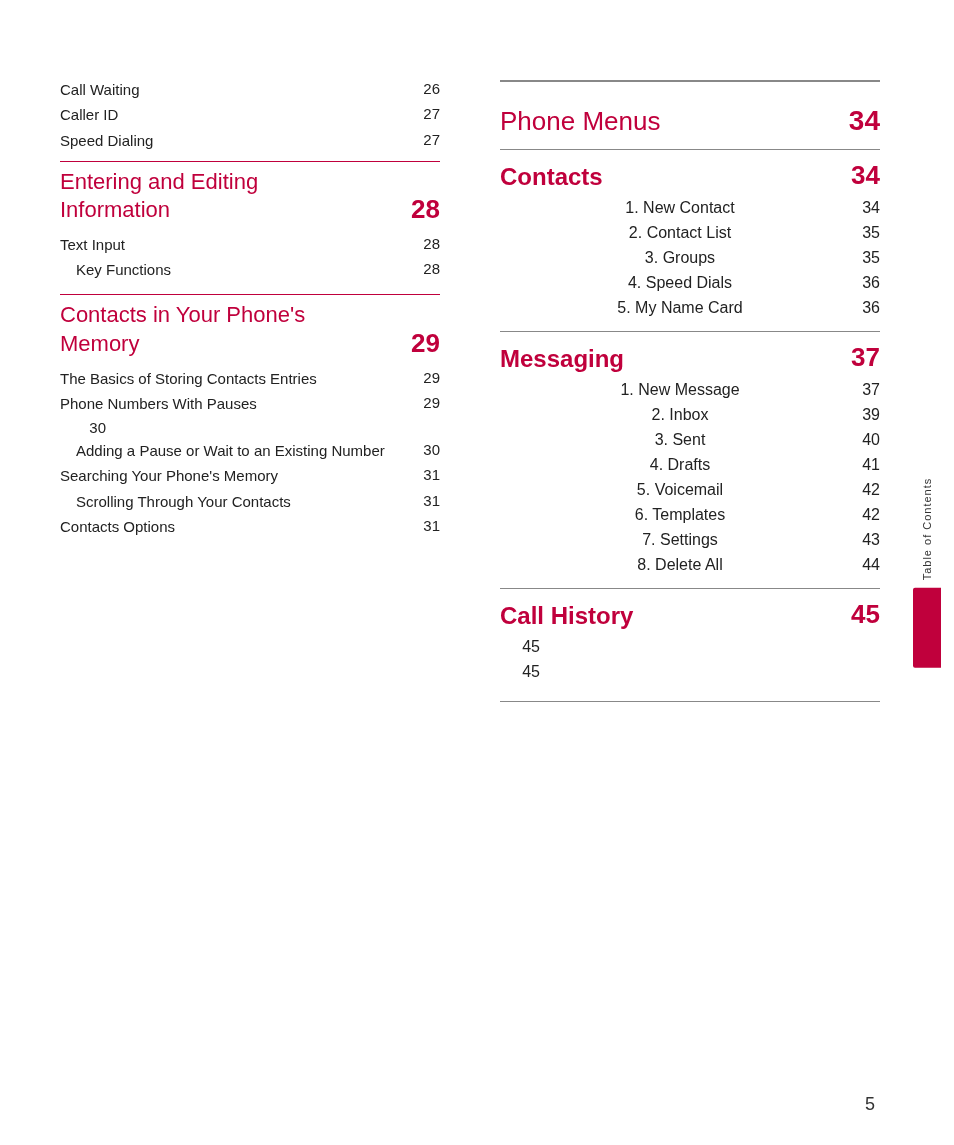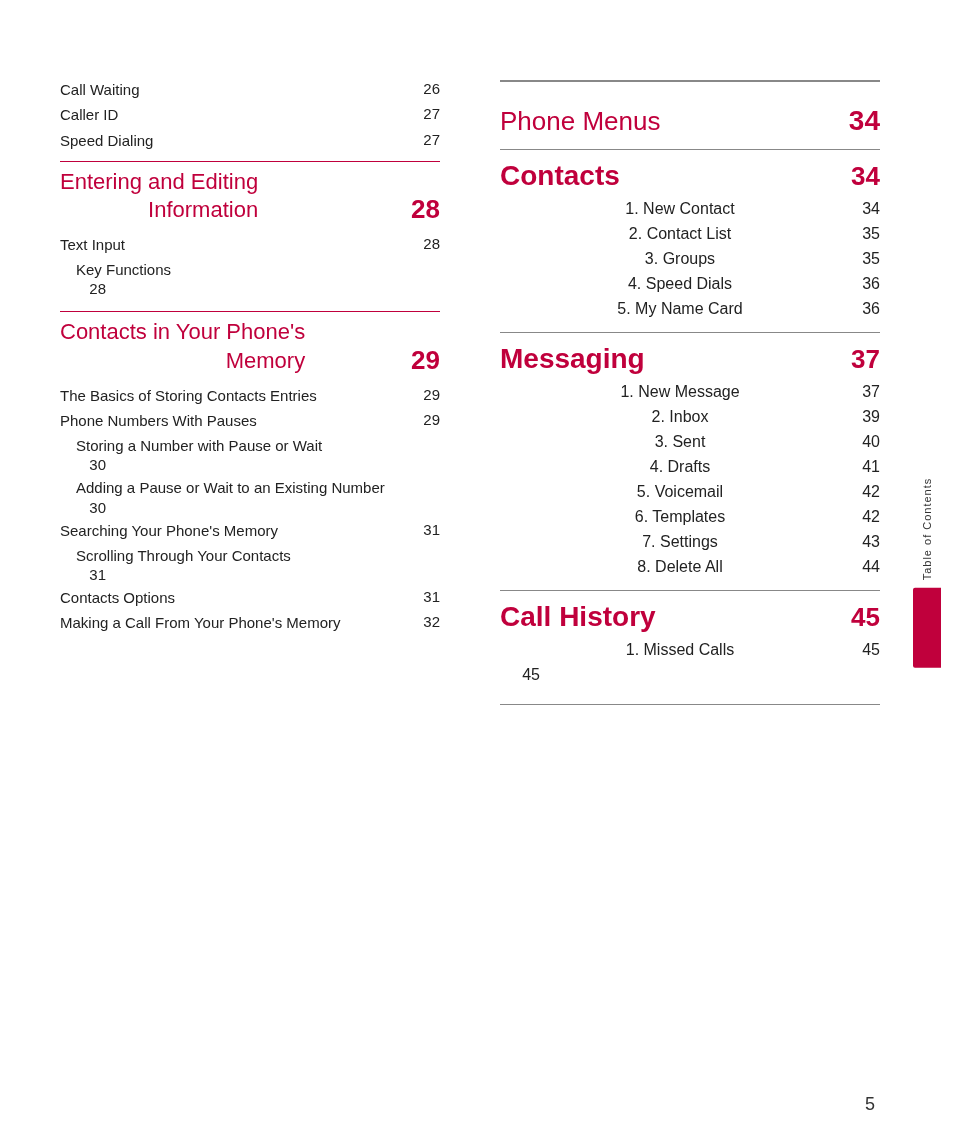--- a/index.html
+++ b/index.html
@@ -69,21 +69,20 @@
 
     
     .left-section-header {
       display: flex;
       justify-content: space-between;
       align-items: flex-end;
       border-top: 1px solid #c0003c;
       padding-top: 6px;
       margin-top: 10px;
       margin-bottom: 10px;
-      text-align: right;
     }
 
     .left-section-title {
       font-size: 22px;
       color: #c0003c;
       font-weight: normal;
       line-height: 1.3;
     }
 
     .left-section-number {
@@ -109,39 +108,38 @@
 
     .left-entry-number {
       font-size: 15px;
       color: #222;
       min-width: 30px;
       text-align: right;
     }
 
     .left-entry-indented {
       padding-left: 16px;
-      flex-direction: column;
     }
 
     
     .right-section-header {
       display: flex;
       justify-content: space-between;
       align-items: flex-end;
       border-top: 2px solid #888;
       padding-top: 23px;
       margin-bottom: 8px;
     }
 
     .right-top-header {
       border-top: 2px solid #888;
     }
 
     .right-section-title {
-      font-size: 28px;
+      font-size: 24px;
       color: #c0003c;
       font-weight: normal;
     }
 
     .right-section-number {
       font-size: 26px;
       color: #c0003c;
       font-weight: bold;
     }
 
@@ -237,21 +235,20 @@
         <span class="left-entry-label">The Basics of Storing Contacts Entries</span>
         <span class="left-entry-number">29</span>
       </div>
 
       <div class="left-entry">
         <span class="left-entry-label">Phone Numbers With Pauses</span>
         <span class="left-entry-number">29</span>
       </div>
 
       <div class="left-entry left-entry-indented">
-        <span class="left-entry-label">Storing a Number with Pause or Wait</span>
         <span class="left-entry-number">30</span>
       </div>
 
       <div class="left-entry left-entry-indented">
         <span class="left-entry-label">Adding a Pause or Wait to an Existing Number</span>
         <span class="left-entry-number">30</span>
       </div>
 
       <div class="left-entry">
         <span class="left-entry-label">Searching Your Phone's Memory</span>
@@ -261,24 +258,20 @@
       <div class="left-entry left-entry-indented">
         <span class="left-entry-label">Scrolling Through Your Contacts</span>
         <span class="left-entry-number">31</span>
       </div>
 
       <div class="left-entry">
         <span class="left-entry-label">Contacts Options</span>
         <span class="left-entry-number">31</span>
       </div>
 
-      <div class="left-entry">
-        <span class="left-entry-label">Making a Call From Your Phone's Memory</span>
-        <span class="left-entry-number">32</span>
-      </div>
     </div>
 
   </div>
 
   <div class="right-column">
 
     <div class="right-section-header right-top-header" style="border-top: 2px solid #888; margin-bottom: 12px;">
       <span class="right-section-title" style="font-size: 26px;">Phone Menus</span>
       <span class="right-section-number" style="font-size: 28px;">34</span>
     </div>
@@ -353,21 +346,20 @@
     </div>
 
     <hr class="right-divider">
 
     <div class="toc-section-group">
       <div class="right-section-header" style="border-top: none; padding-top: 0;">
         <span class="right-section-title" style="font-weight: bold;">Call History</span>
         <span class="right-section-number">45</span>
       </div>
       <div class="right-entry">
-        <span class="right-entry-label">1.  Missed Calls</span>
         <span class="right-entry-number">45</span>
       </div>
       <div class="right-entry">
         <span class="right-entry-number">45</span>
       </div>
     </div>
 
     <hr class="right-divider" style="margin-top: 20px;">
 
   </div>

